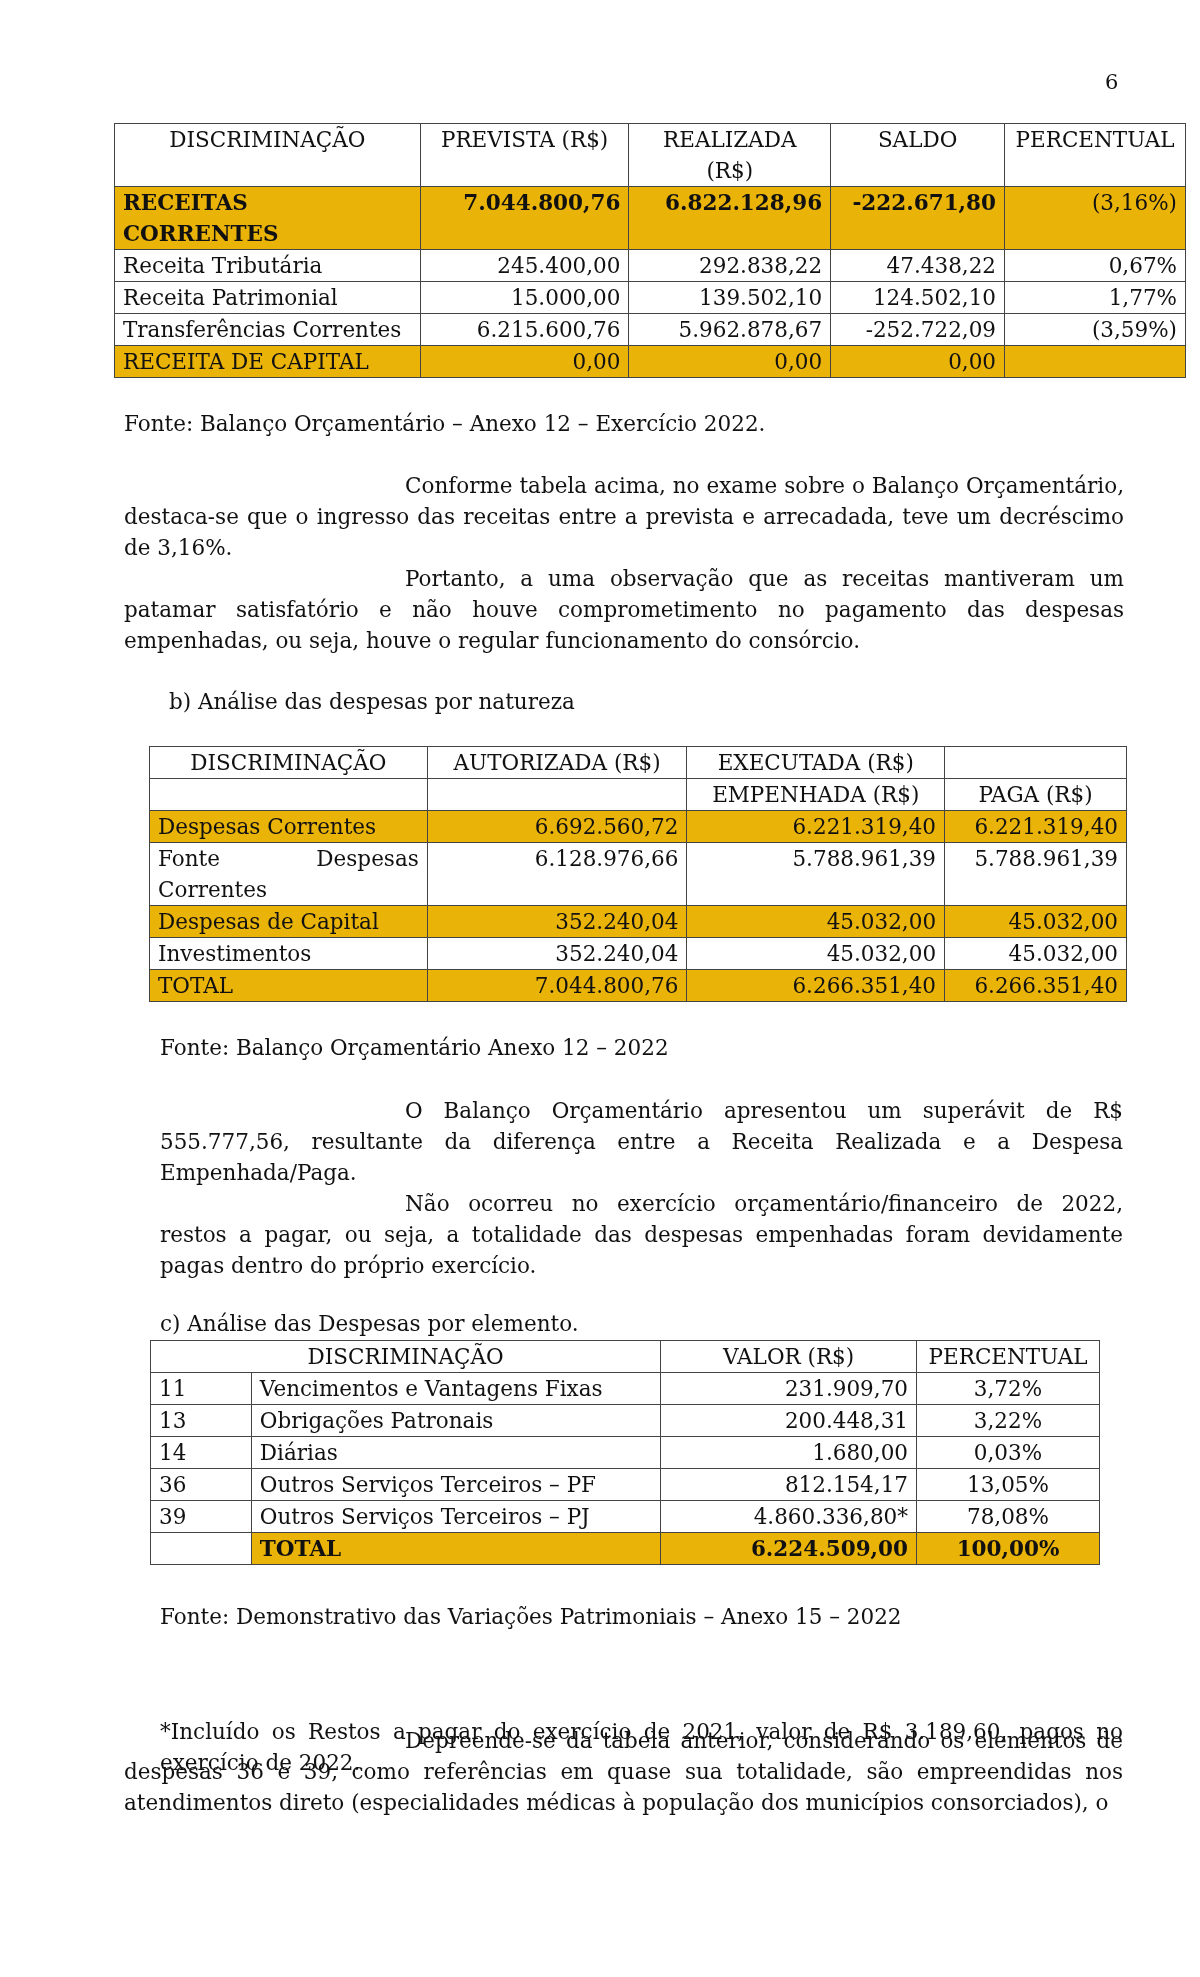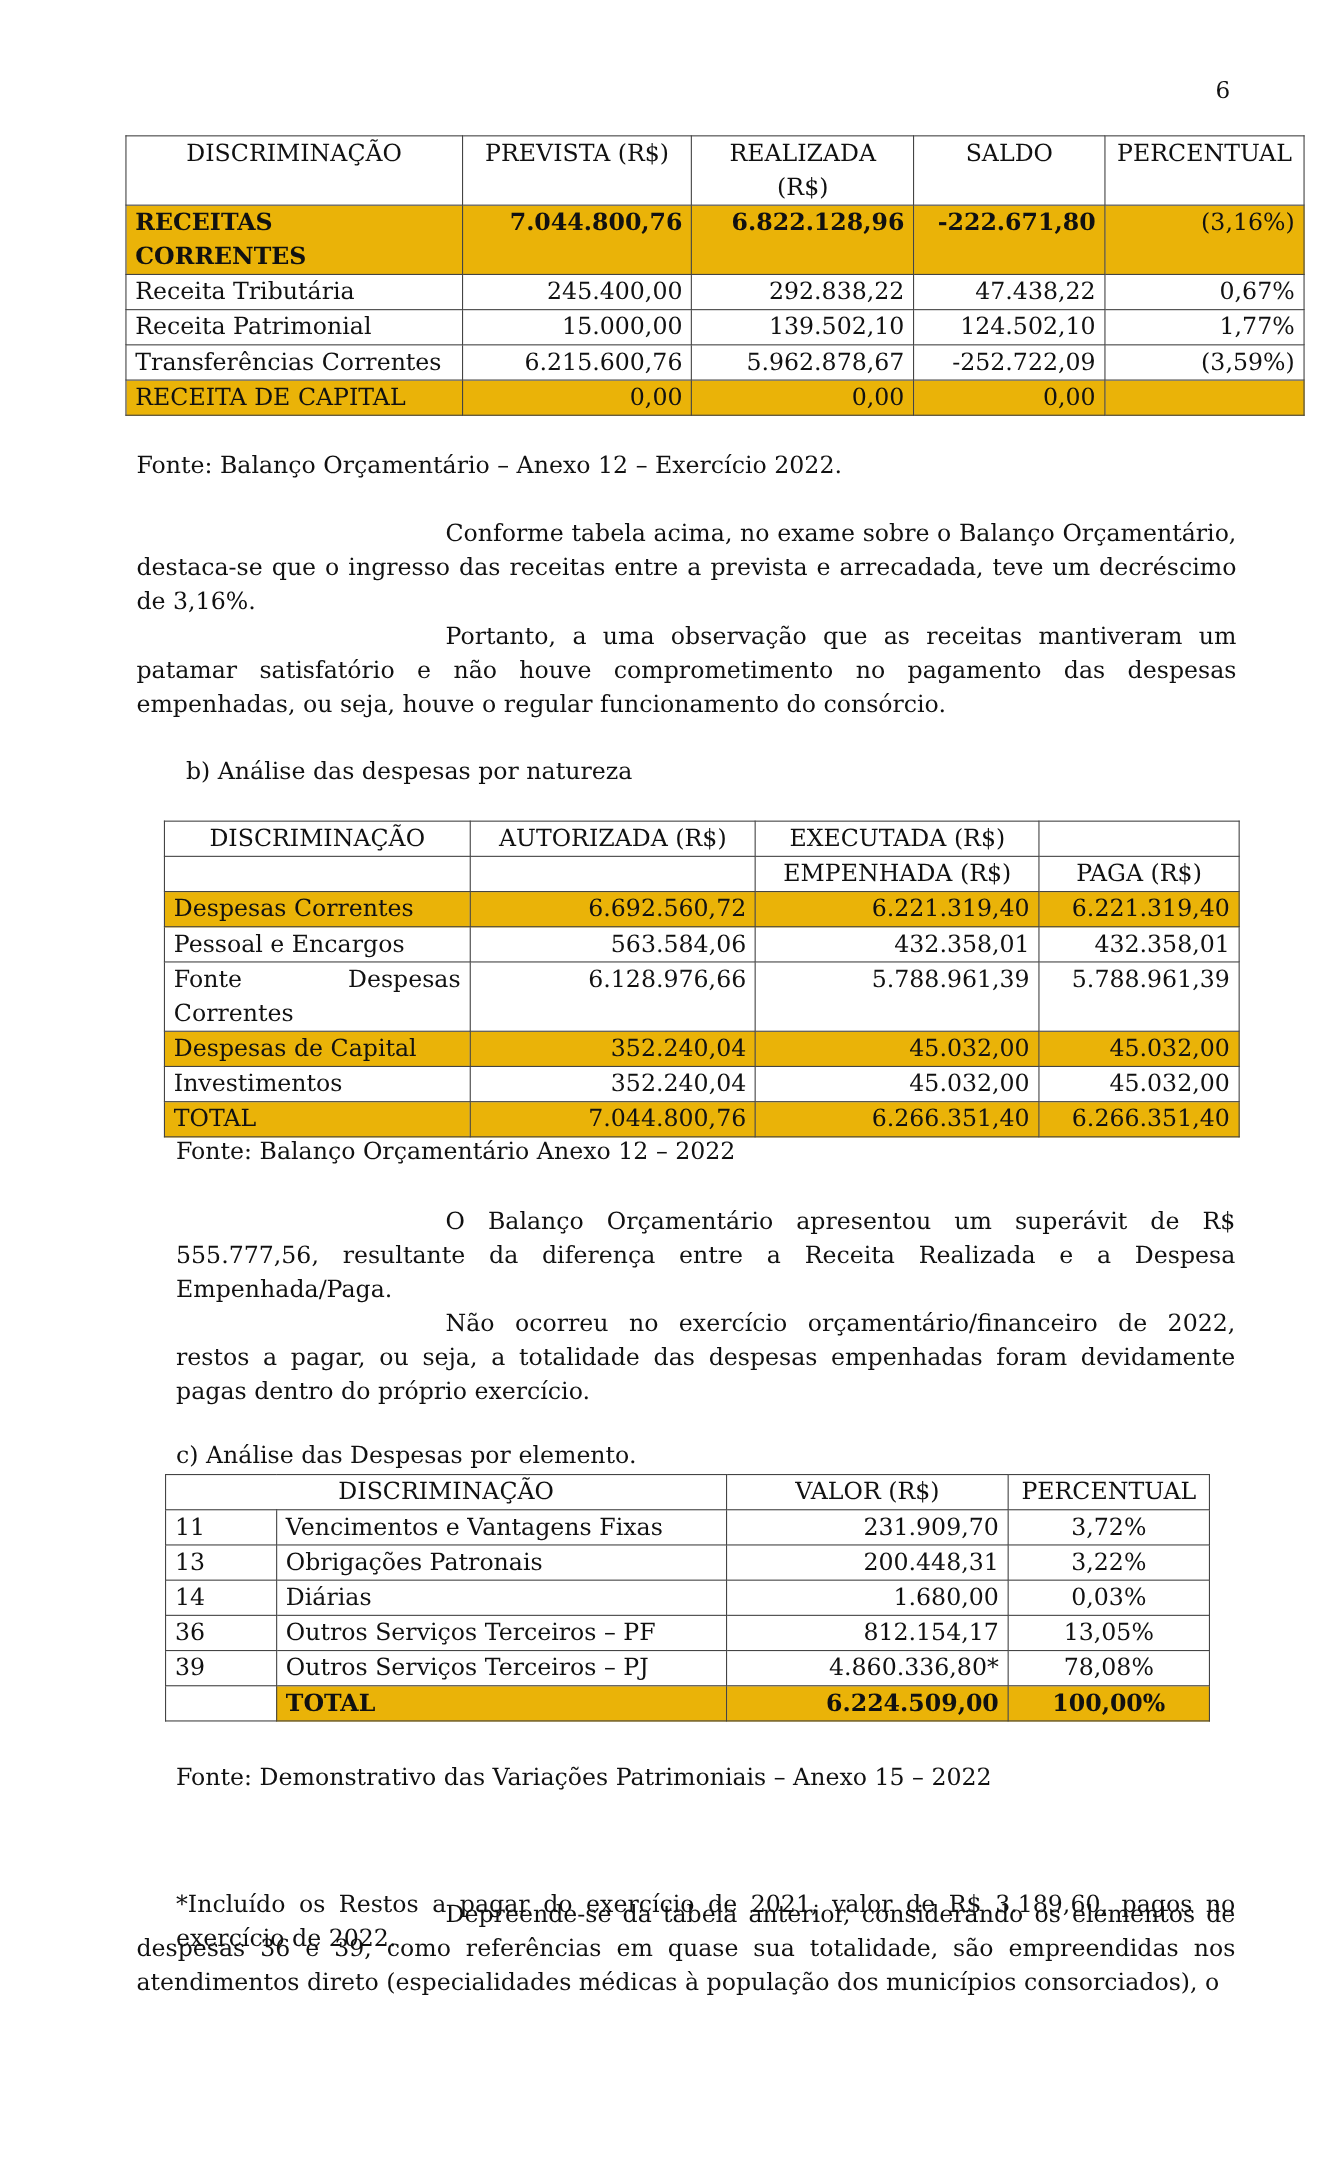--- a/index.html
+++ b/index.html
@@ -110,26 +110,20 @@
     <th></th>
     <th>EMPENHADA (R$)</th>
     <th>PAGA (R$)</th>
   </tr>
   <tr class="hl">
     <td>Despesas Correntes</td>
     <td class="num">6.692.560,72</td>
     <td class="num">6.221.319,40</td>
     <td class="num">6.221.319,40</td>
   </tr>
-  <tr>
-    <td>Pessoal e Encargos</td>
-    <td class="num">563.584,06</td>
-    <td class="num">432.358,01</td>
-    <td class="num">432.358,01</td>
-  </tr>
   <tr style="height:62px;">
     <td style="text-align:justify; text-align-last:left; word-spacing:0;">Fonte Despesas Correntes</td>
     <td class="num">6.128.976,66</td>
     <td class="num">5.788.961,39</td>
     <td class="num">5.788.961,39</td>
   </tr>
   <tr class="hl">
     <td>Despesas de Capital</td>
     <td class="num">352.240,04</td>
     <td class="num">45.032,00</td>

